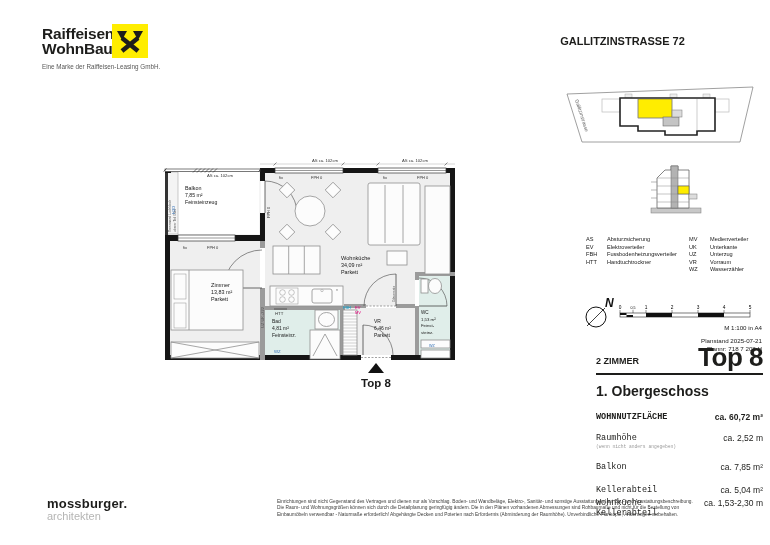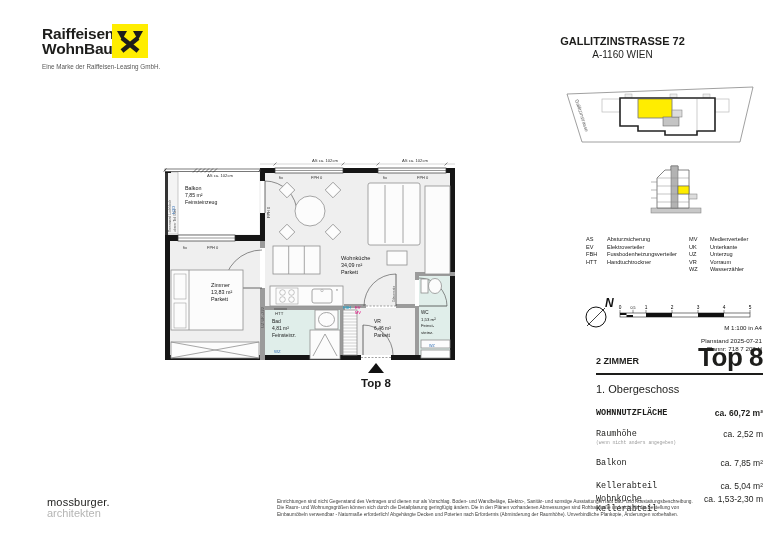--- a/index.html
+++ b/index.html
@@ -22,34 +22,34 @@
   .compass{left:576px;top:292px;}
   .scalebar{left:614px;top:300px;}
   .scalenote{left:570px;top:324px;width:192px;text-align:right;font-size:6.2px;color:#1a1a1a;}
   .planmeta{left:570px;top:337px;width:192px;text-align:right;font-size:6.2px;line-height:8px;color:#1a1a1a;}
   
   .unit{left:596px;top:344px;width:167px;}
   .unit .head{display:flex;justify-content:space-between;align-items:flex-end;}
   .unit .cnt{font-size:9px;font-weight:bold;padding-bottom:4px;}
   .unit .top{font-size:26px;font-weight:bold;line-height:26px;letter-spacing:-0.5px;}
   .unit .rule{height:2px;background:#1d1d1b;margin-top:3px;}
-  .unit .floor{font-size:11px;margin-top:8px;}
+  .unit .floor{font-size:14px;margin-top:8px;font-weight:bold;}
   .row{display:flex;justify-content:space-between;font-size:8.5px;}
   .row .lbl{text-align:left;font-family:Liberation Mono, monospace;}
   .row .val{text-align:right;white-space:nowrap;}
   .row.b{font-weight:bold;}
   .r1{margin-top:13px;}
   .r2{margin-top:11px;}
   .r3{margin-top:13px;}
   .r4{margin-top:13px;}
   .r5{margin-top:3px;}
   .sub{font-size:4.6px;color:#9a9a9a;margin-top:1px;}
   
   .architect{left:47px;top:496px;}
-  .architect .nm{font-size:11px;font-weight:normal;letter-spacing:.2px;}
+  .architect .nm{font-size:13px;font-weight:bold;letter-spacing:.2px;}
   .architect .sx{font-size:11px;color:#b5b5b4;line-height:11px;}
   .disclaimer{left:277px;top:499px;width:470px;font-size:4.8px;line-height:6.4px;color:#3c3c3b;}
   svg text{font-family:"Liberation Sans",sans-serif;}
 </style>
 </head>
 <body>
 
 <div class="abs brand-text">
   <div>Raiffeisen</div>
   <div>WohnBau</div>
@@ -57,21 +57,20 @@
 <svg class="abs brand-box" width="36" height="34" viewBox="0 0 36 34">
   <rect x="0" y="0" width="36" height="34" fill="#ffed00"></rect>
   <line x1="10" y1="14" x2="26" y2="27" stroke="#1d1d1b" stroke-width="4.5"></line>
   <line x1="26" y1="14" x2="10" y2="27" stroke="#1d1d1b" stroke-width="4.5"></line>
   <polygon points="5,7 15,7 10,16" fill="#1d1d1b"></polygon>
   <polygon points="21,7 31,7 26,16" fill="#1d1d1b"></polygon>
 </svg>
 <div class="abs tagline">Eine Marke der Raiffeisen-Leasing GmbH.</div>
 <div class="abs address">
   <div class="l1">GALLITZINSTRASSE 72</div>
-  <div class="l2">A-1160 WIEN</div>
 </div>
 
 <svg class="abs" style="left:163px;top:156px;" width="300" height="240" viewBox="0 0 300 240">
 
   <g>
     <rect x="102" y="17" width="185" height="99" fill="#efefef"></rect>
     <rect x="102" y="116" width="150" height="34" fill="#efefef"></rect>
     <rect x="7" y="85" width="90" height="114" fill="#efefef"></rect>
     <rect x="181" y="152" width="71" height="47" fill="#efefef"></rect>
     <rect x="102" y="154" width="75" height="45" fill="#e0eeea"></rect>

